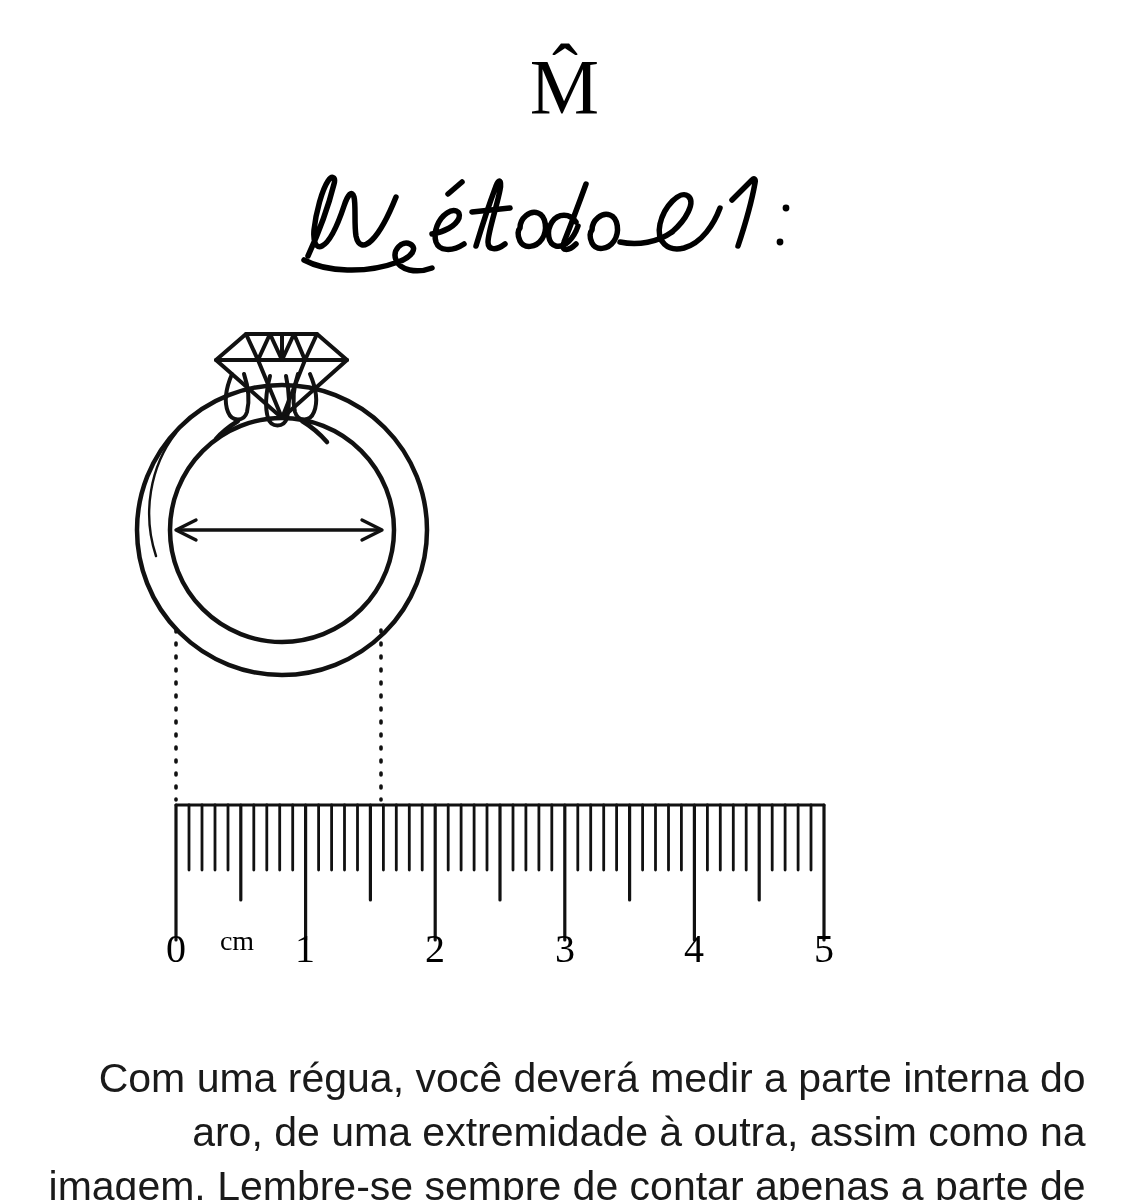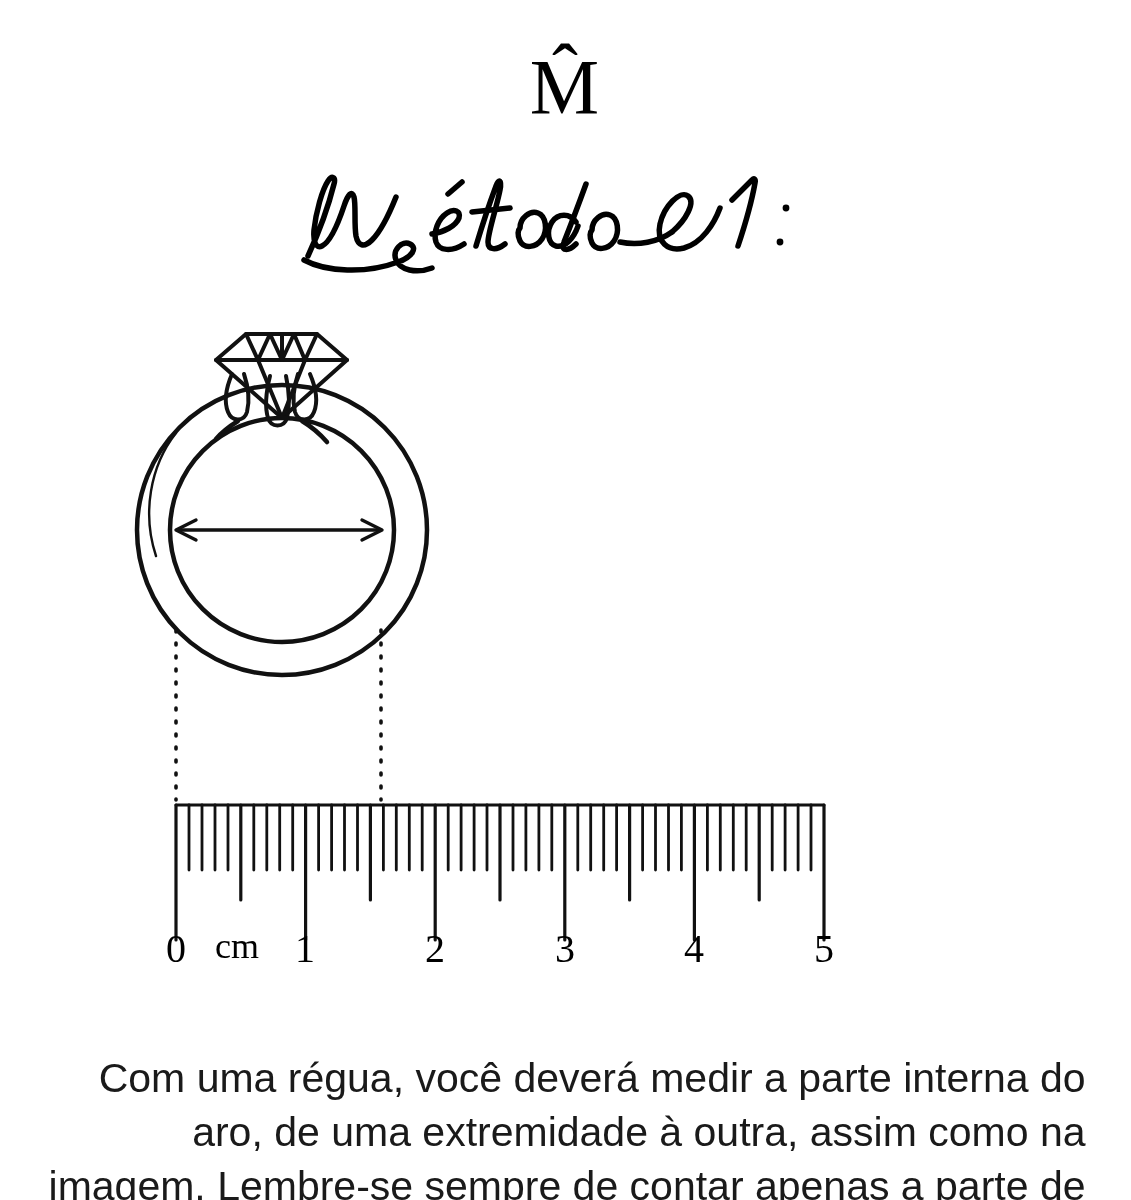--- a/index.html
+++ b/index.html
@@ -70,21 +70,21 @@
     font-size: 40px;
     color: #000000;
   }
   .ruler-labels span {
     position: absolute;
     text-align: center;
     transform: translateX(-50%);
     white-space: nowrap;
   }
   .unit-label {
-    font-size: 36px;
+    font-size: 28px;
   }
   
   .caption {
     position: absolute;
     top: 1010px;
     left: 50%;
     transform: translateX(-50%);
     width: 1040px;
     text-align: right;
     font-size: 41px;

